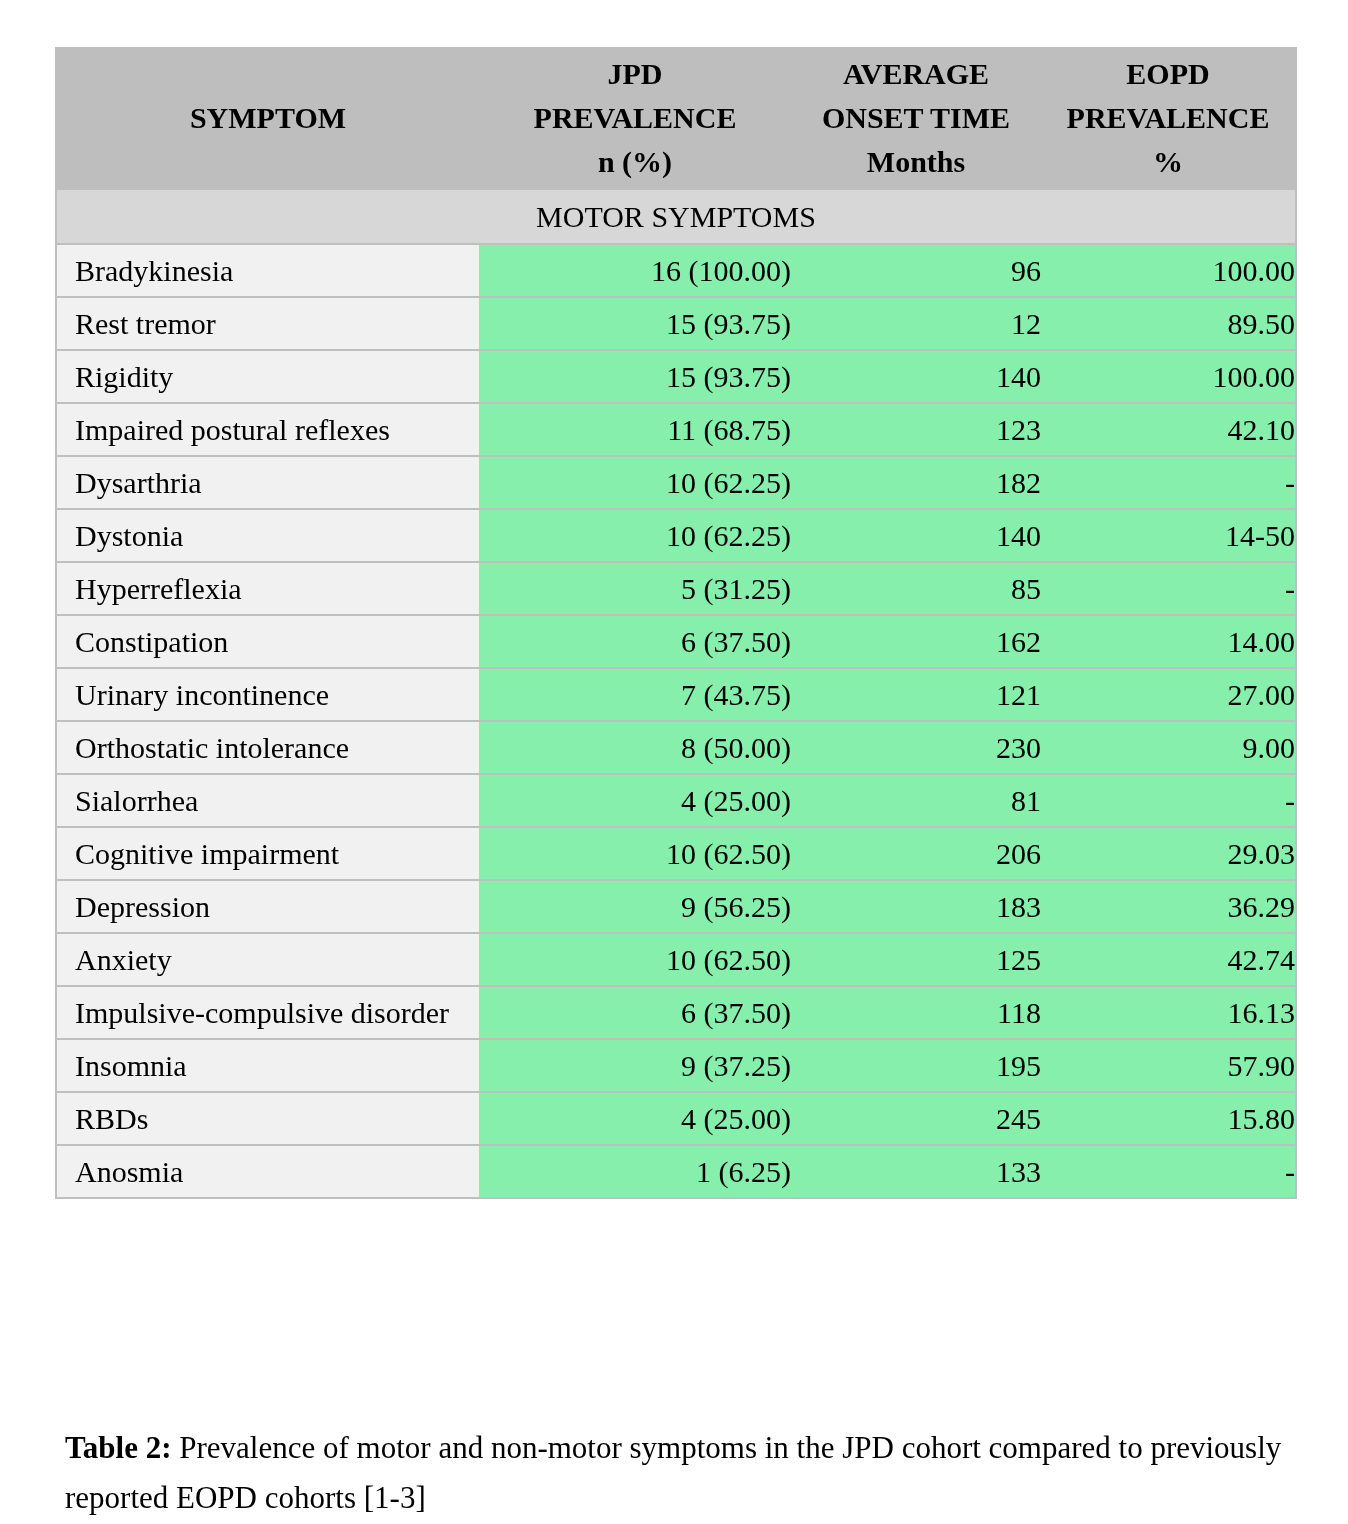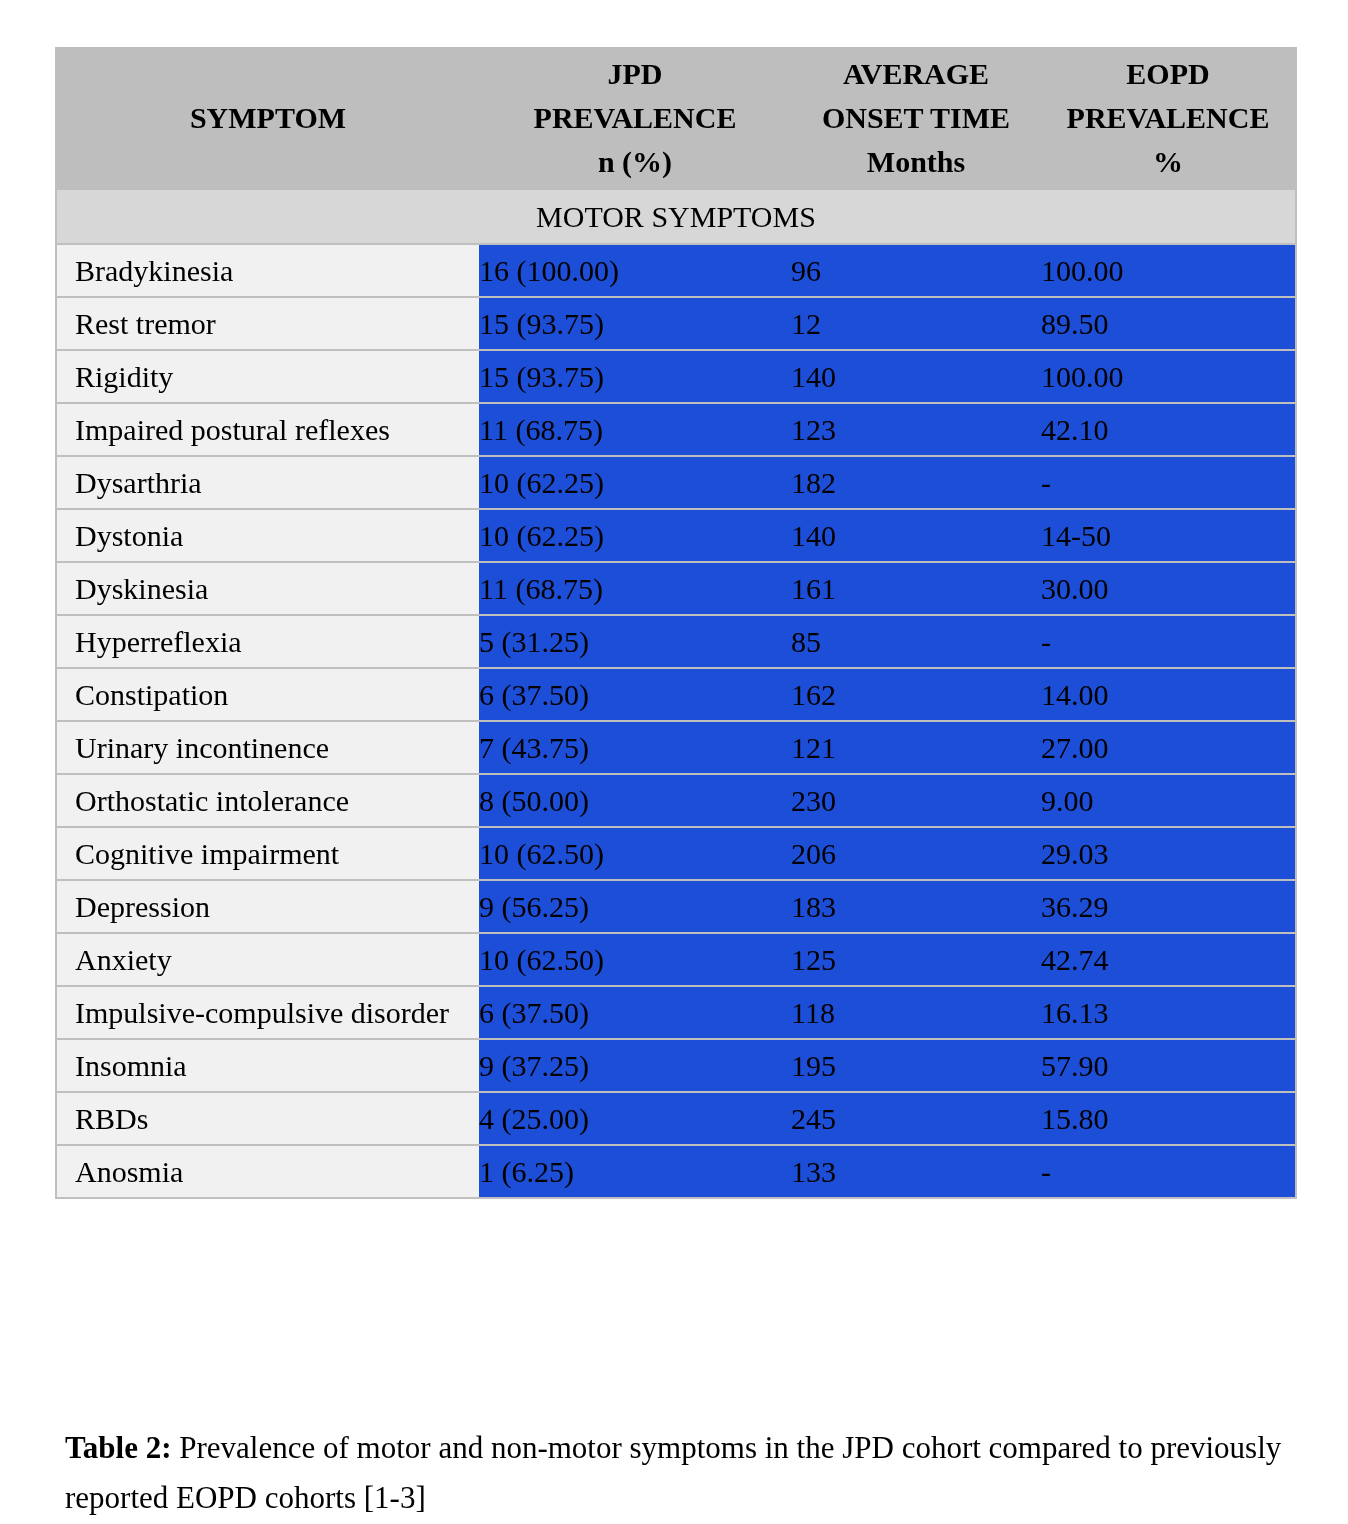--- a/index.html
+++ b/index.html
@@ -41,22 +41,22 @@
     height:53px;
     text-align:center;
   }
   td.symptom{
     background:var(--label-bg);
     height:51px;
     padding-left:18px;
     text-align:left;
   }
   td.num{
-    background:#1d4ed8;
-    text-align:left;
+    background:#86efac;
+    text-align:right;
   }
   .caption{
     position:absolute;
     left:57px;
     top:1392px;
     width:1250px;
     font-size:31px;
     line-height:50px;
     margin-left:8px;
   }
@@ -130,26 +130,20 @@
             <td class="num">182</td>
             <td class="num">-</td>
           </tr>
           <tr>
             <td class="symptom">Dystonia</td>
             <td class="num">10 (62.25)</td>
             <td class="num">140</td>
             <td class="num">14-50</td>
           </tr>
           <tr>
-            <td class="symptom">Dyskinesia</td>
-            <td class="num">11 (68.75)</td>
-            <td class="num">161</td>
-            <td class="num">30.00</td>
-          </tr>
-          <tr>
             <td class="symptom">Hyperreflexia</td>
             <td class="num">5 (31.25)</td>
             <td class="num">85</td>
             <td class="num">-</td>
           </tr>
           <tr>
             <td class="symptom">Constipation</td>
             <td class="num">6 (37.50)</td>
             <td class="num">162</td>
             <td class="num">14.00</td>
@@ -158,20 +152,26 @@
             <td class="symptom">Urinary incontinence</td>
             <td class="num">7 (43.75)</td>
             <td class="num">121</td>
             <td class="num">27.00</td>
           </tr>
           <tr>
             <td class="symptom">Orthostatic intolerance</td>
             <td class="num">8 (50.00)</td>
             <td class="num">230</td>
             <td class="num">9.00</td>
+          </tr>
+          <tr>
+            <td class="symptom">Sialorrhea</td>
+            <td class="num">4 (25.00)</td>
+            <td class="num">81</td>
+            <td class="num">-</td>
           </tr>
           <tr>
             <td class="symptom">Cognitive impairment</td>
             <td class="num">10 (62.50)</td>
             <td class="num">206</td>
             <td class="num">29.03</td>
           </tr>
           <tr>
             <td class="symptom">Depression</td>
             <td class="num">9 (56.25)</td>

